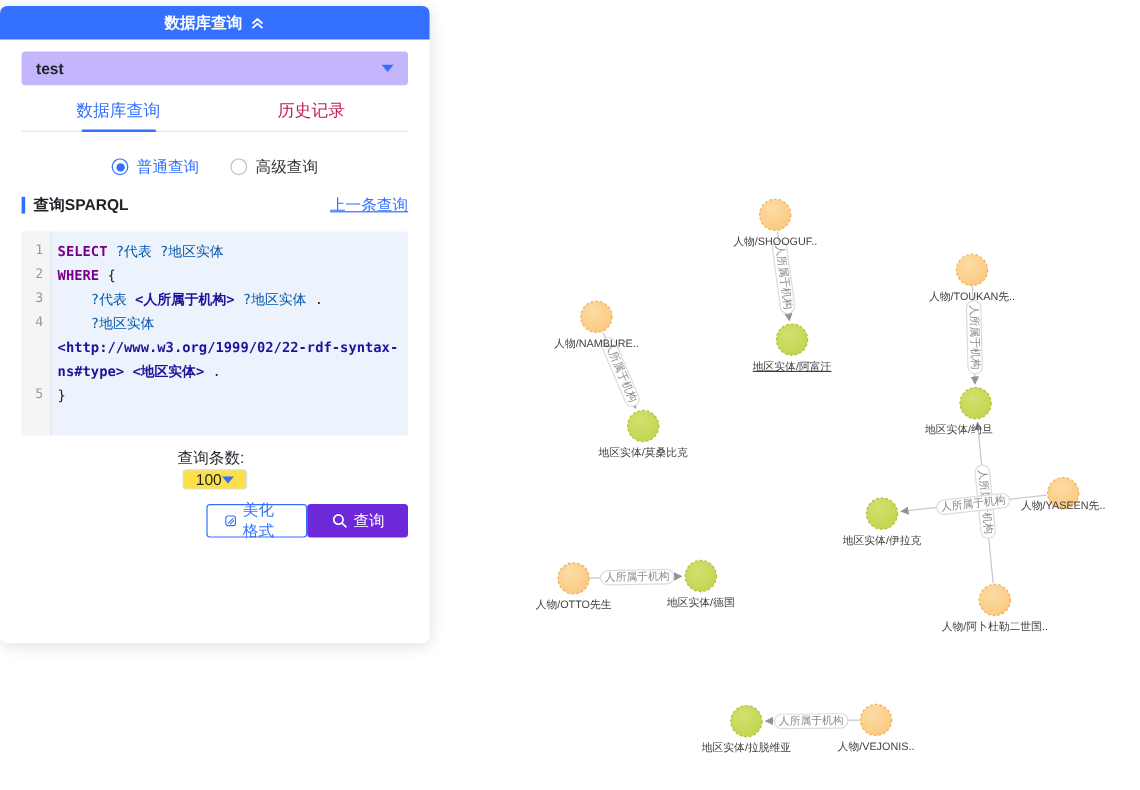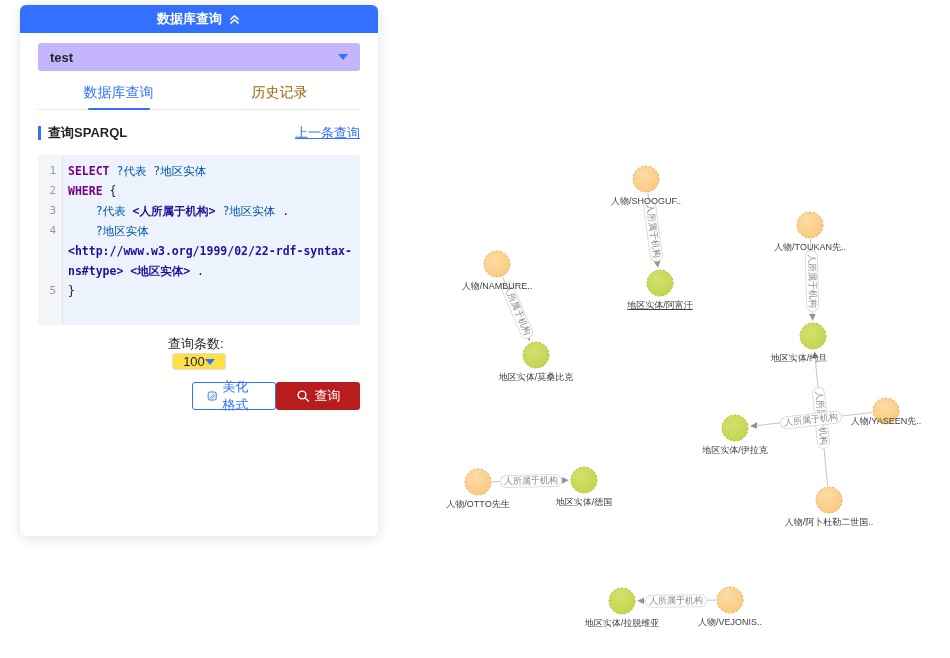--- a/index.html
+++ b/index.html
@@ -9,35 +9,35 @@
   
   #graph-layer{position:absolute;inset:0;z-index:1;}
   #graph-svg{position:absolute;left:0;top:0;}
   .node-label{position:absolute;transform:translate(-50%,0);font-size:9px;color:#3f3f3f;
               white-space:nowrap;line-height:10px;}
   .edge-label{position:absolute;font-size:9px;color:#8a8a8a;background:#fff;
               border:1px solid #dcdcdc;border-radius:7px;padding:0 3px;line-height:11px;
               white-space:nowrap;}
 
   
-  #panel{position:absolute;left:20px;top:5px;width:358px;height:531px;background:#fff;z-index:2;
+  #panel{position:absolute;left:0;top:5px;width:358px;height:531px;background:#fff;z-index:2;
          border-radius:6px;box-shadow:0 2px 12px rgba(31,35,41,.14);}
   .panel-header{height:28px;background:#3370ff;border-radius:6px 6px 0 0;display:flex;
                 align-items:center;justify-content:center;gap:6px;color:#fff;font-size:13px;
                 font-weight:bold;}
   .panel-body{padding:0 18px;}
 
   .db-select{margin-top:10px;height:28px;background:#c4b5fd;border-radius:3px;display:flex;
              align-items:center;padding:0 12px;cursor:pointer;}
   .db-select .val{flex:1;font-size:13px;font-weight:bold;color:#1f2329;}
   .caret{width:0;height:0;border-left:5px solid transparent;border-right:5px solid transparent;
          border-top:6px solid #3370ff;}
 
   .tabs{margin-top:8px;display:flex;border-bottom:1px solid #e7e7e7;height:30px;}
-  .tab{flex:1;text-align:center;font-size:14px;color:#a16207;cursor:pointer;position:relative;
+  .tab{flex:1;text-align:center;font-size:14px;color:#be185d;cursor:pointer;position:relative;
        line-height:26px;}
   .tab.active{color:#3370ff;}
   .tab.active .tab-underline{position:absolute;left:50%;bottom:-1px;transform:translateX(-50%);
        width:62px;height:2px;background:#3370ff;border-radius:1px;}
 
   .radio-row{margin-top:20px;display:flex;justify-content:center;gap:26px;align-items:center;}
   .radio{display:flex;align-items:center;gap:7px;cursor:pointer;font-size:13px;color:#333;}
   .radio .ring{width:14px;height:14px;border-radius:50%;border:1px solid #b9bdc4;background:#fff;
                display:flex;align-items:center;justify-content:center;box-sizing:border-box;}
   .radio.checked .ring{border-color:#3370ff;}
@@ -67,21 +67,21 @@
   .limit-row{margin-top:10px;display:flex;align-items:center;flex-direction:column;}
   .limit-label{font-size:13px;color:#1f2329;width:62px;flex:none;}
   .limit-select{flex:1;height:28px;border:1px solid #dcdfe4;border-radius:3px;display:flex;
                 align-items:center;padding:0 10px;cursor:pointer;background:#fde047;}
   .limit-select .val{flex:1;font-size:13px;color:#1f2329;}
 
   .btn-row{margin-top:12px;display:flex;justify-content:flex-end;}
   .btn{height:28px;border-radius:3px;display:flex;align-items:center;justify-content:center;
        gap:5px;font-size:13px;cursor:pointer;padding:0 14px;box-sizing:border-box;}
   .btn-outline{border:1px solid #3370ff;color:#3370ff;background:#fff;width:84px;}
-  .btn-primary{background:#b91c1c;color:#fff;width:84px;}
+  .btn-primary{background:#6d28d9;color:#fff;width:84px;}
 </style>
 </head>
 <body>
 
 <div id="graph-layer">
     <svg id="graph-svg" width="950" height="658">
       <defs>
         <marker id="arrow" viewBox="0 0 10 10" refX="9" refY="5" markerWidth="7" markerHeight="7" orient="auto-start-reverse">
           <path d="M0,0 L10,5 L0,10 z" fill="#949494"></path>
         </marker>
@@ -155,20 +155,32 @@
     <div class="tabs">
       <div class="tab active">
         <span>数据库查询</span>
         <span class="tab-underline"></span>
       </div>
       <div class="tab">
         <span>历史记录</span>
       </div>
     </div>
 
+    <div class="radio-row">
+      <div class="radio checked">
+        <span class="ring">
+            <i></i>
+          </span>
+        <span>普通查询</span>
+      </div>
+      <div class="radio">
+        <span class="ring"></span>
+        <span>高级查询</span>
+      </div>
+    </div>
 
     <div class="sec-row">
       <span class="sec-bar"></span>
       <span class="sec-title">查询SPARQL</span>
       <span class="prev-link">上一条查询</span>
     </div>
 
     <div class="code-block">
       <div class="gutter-strip"></div>
       <div class="code-lines" id="code-lines">

